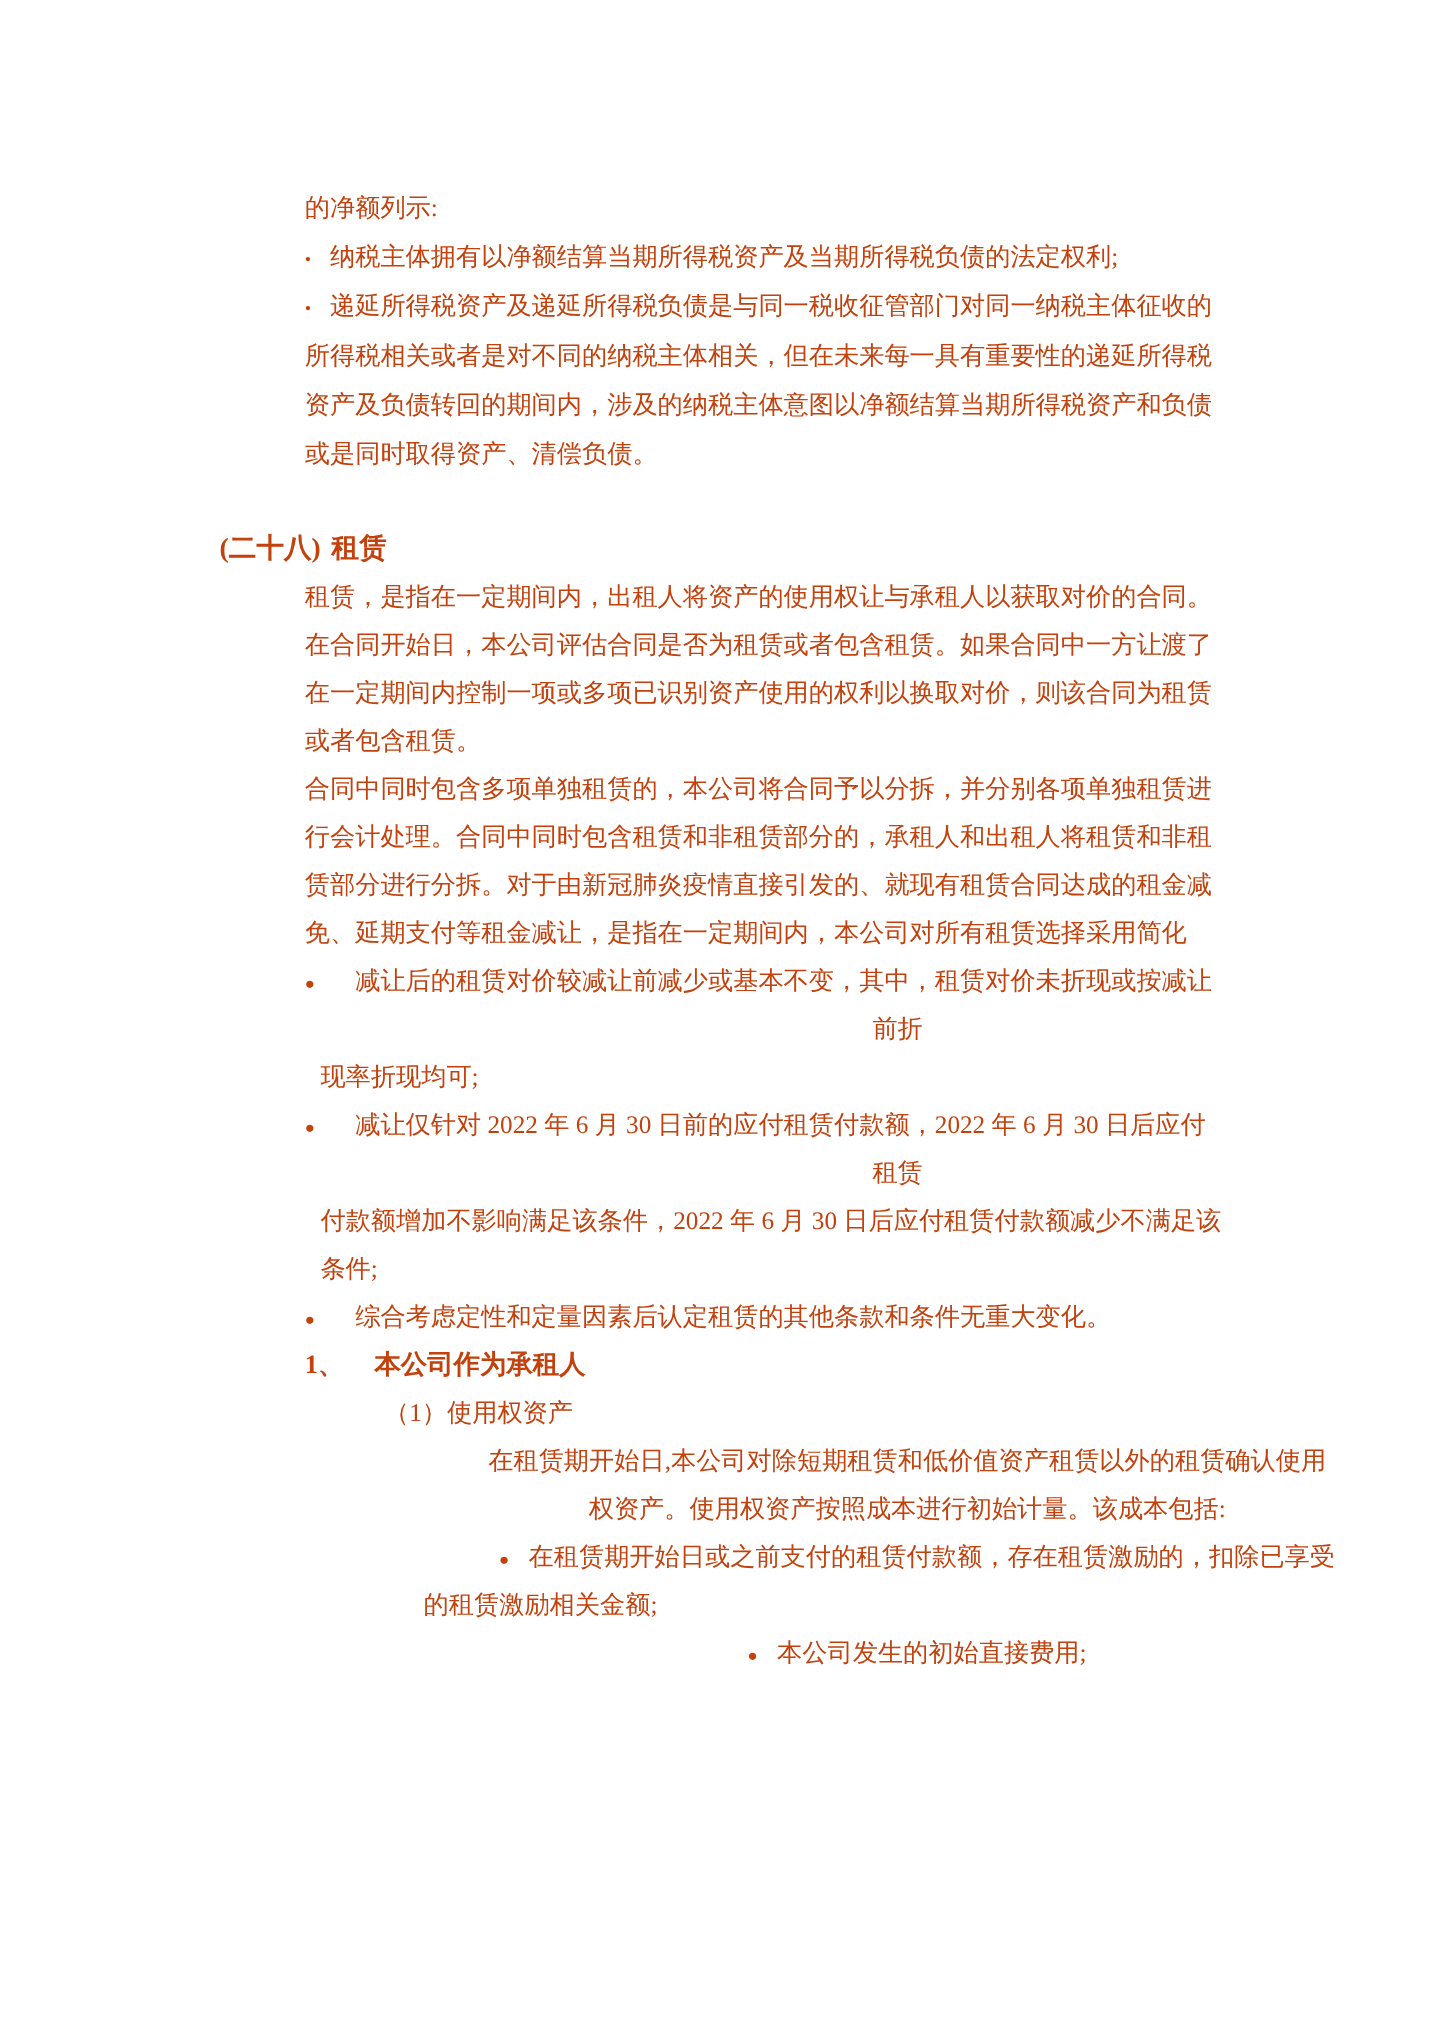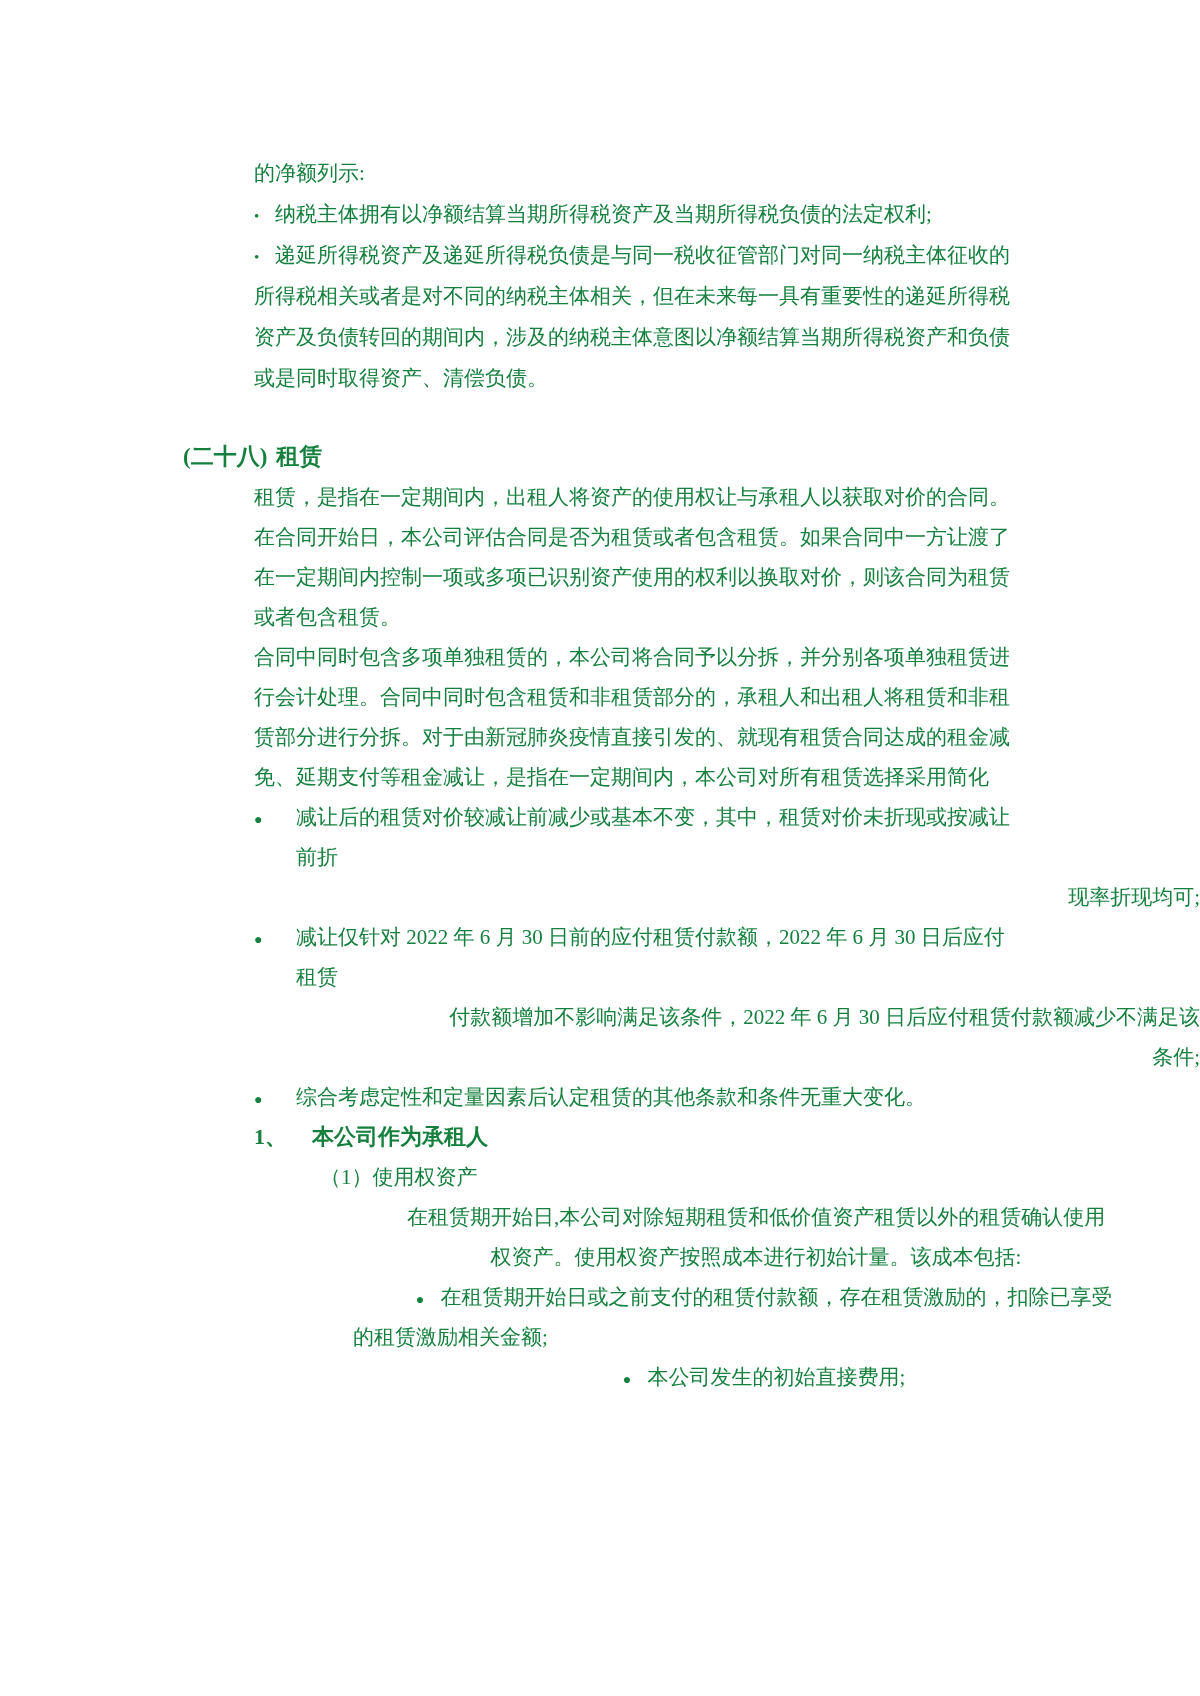--- a/index.html
+++ b/index.html
@@ -6,42 +6,42 @@
     margin: 0;
     padding: 0;
     background: #e9e9e9;
   }
   .page {
     position: relative;
     width: 1200px;
     height: 1696px;
     margin: 0 auto;
     background: #ffffff;
-    color: #15803d;
+    color: #c2410c;
     font-family: "Liberation Serif", "DejaVu Serif", serif;
     overflow: hidden;
   }
   .content {
     padding-top: 153px;
   }
   .line {
     font-size: 21px;
     line-height: 40px;
     height: 40px;
     white-space: nowrap;
   }
   .top-block .line {
     line-height: 41px;
     height: 41px;
   }
   
   .at-head   { padding-left: 183px; }
   .at-body   { padding-left: 254px; }
-  .at-cont2  { padding-left: 267px; text-align: right; }
-  .at-hang   { padding-left: 296px; }
+  .at-cont2  { padding-left: 267px; }
+  .at-hang   { padding-left: 296px; text-align: center; }
   .at-sub    { padding-left: 312px; text-align: center; }
   .at-sublbl { padding-left: 320px; }
   .at-hang-i { padding-left: 353px; }
 
   .bold { font-weight: bold; }
 
   .section-head {
     font-size: 23px;
     font-weight: bold;
     margin-top: 38px;

